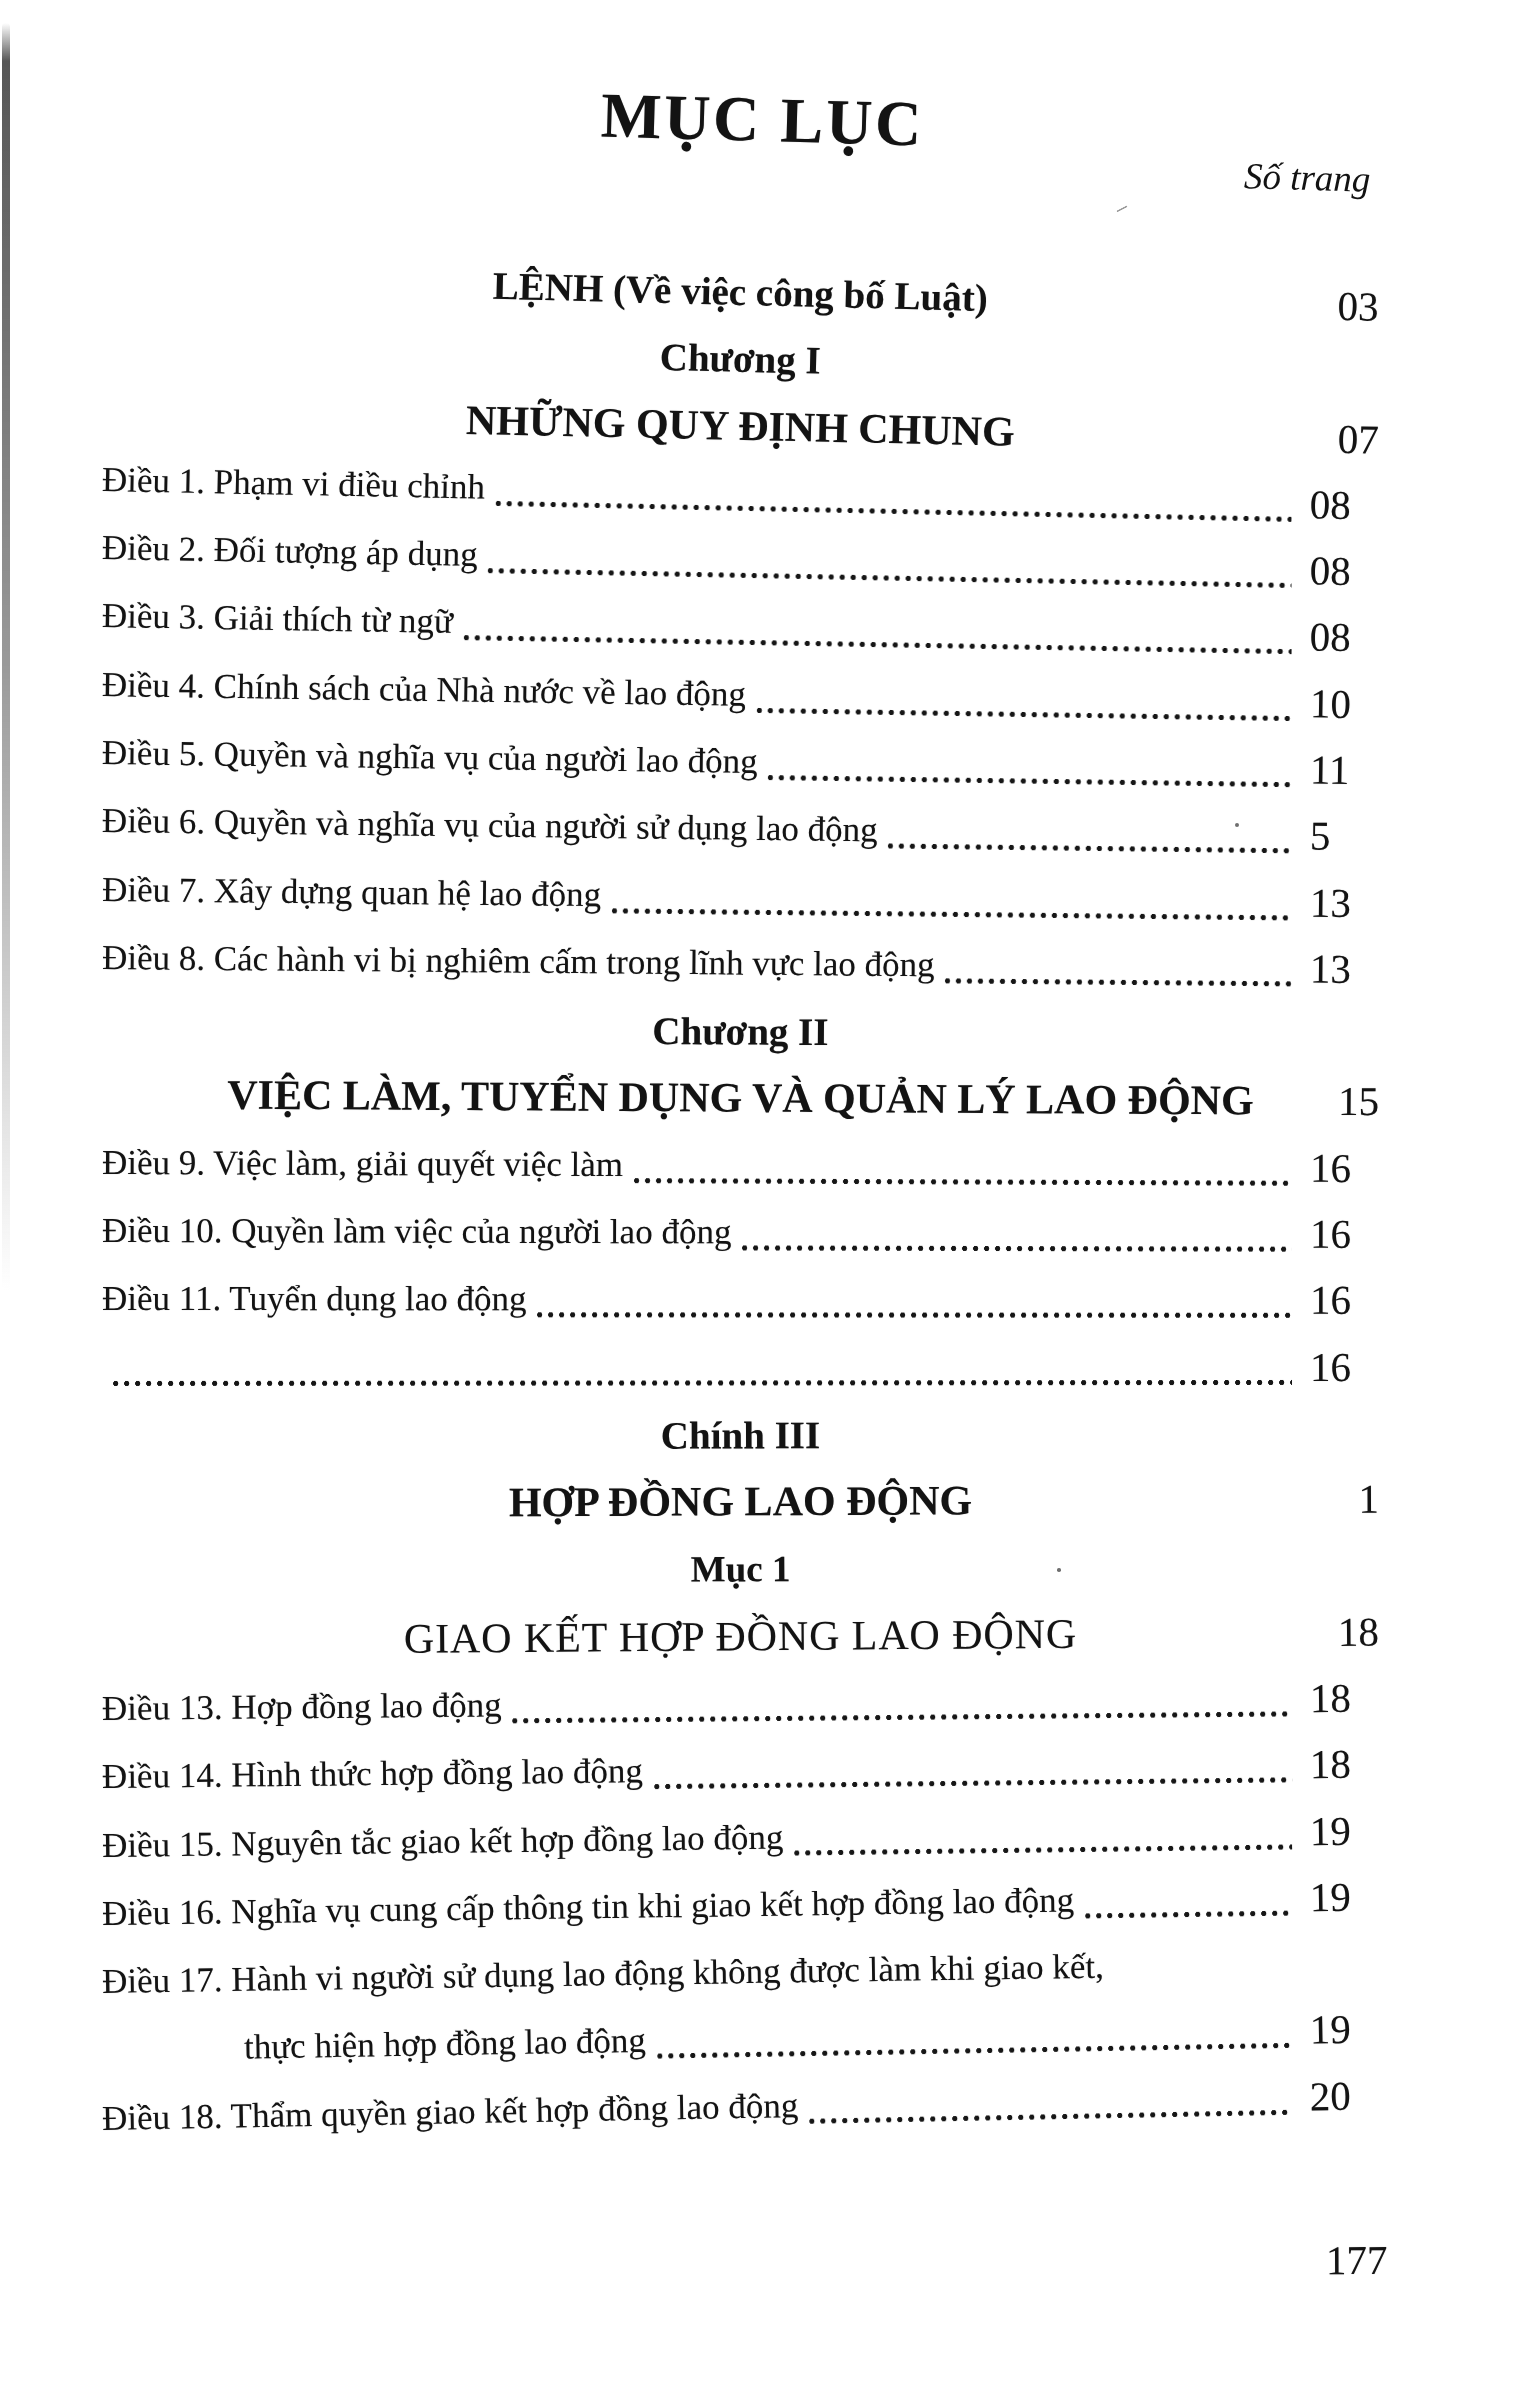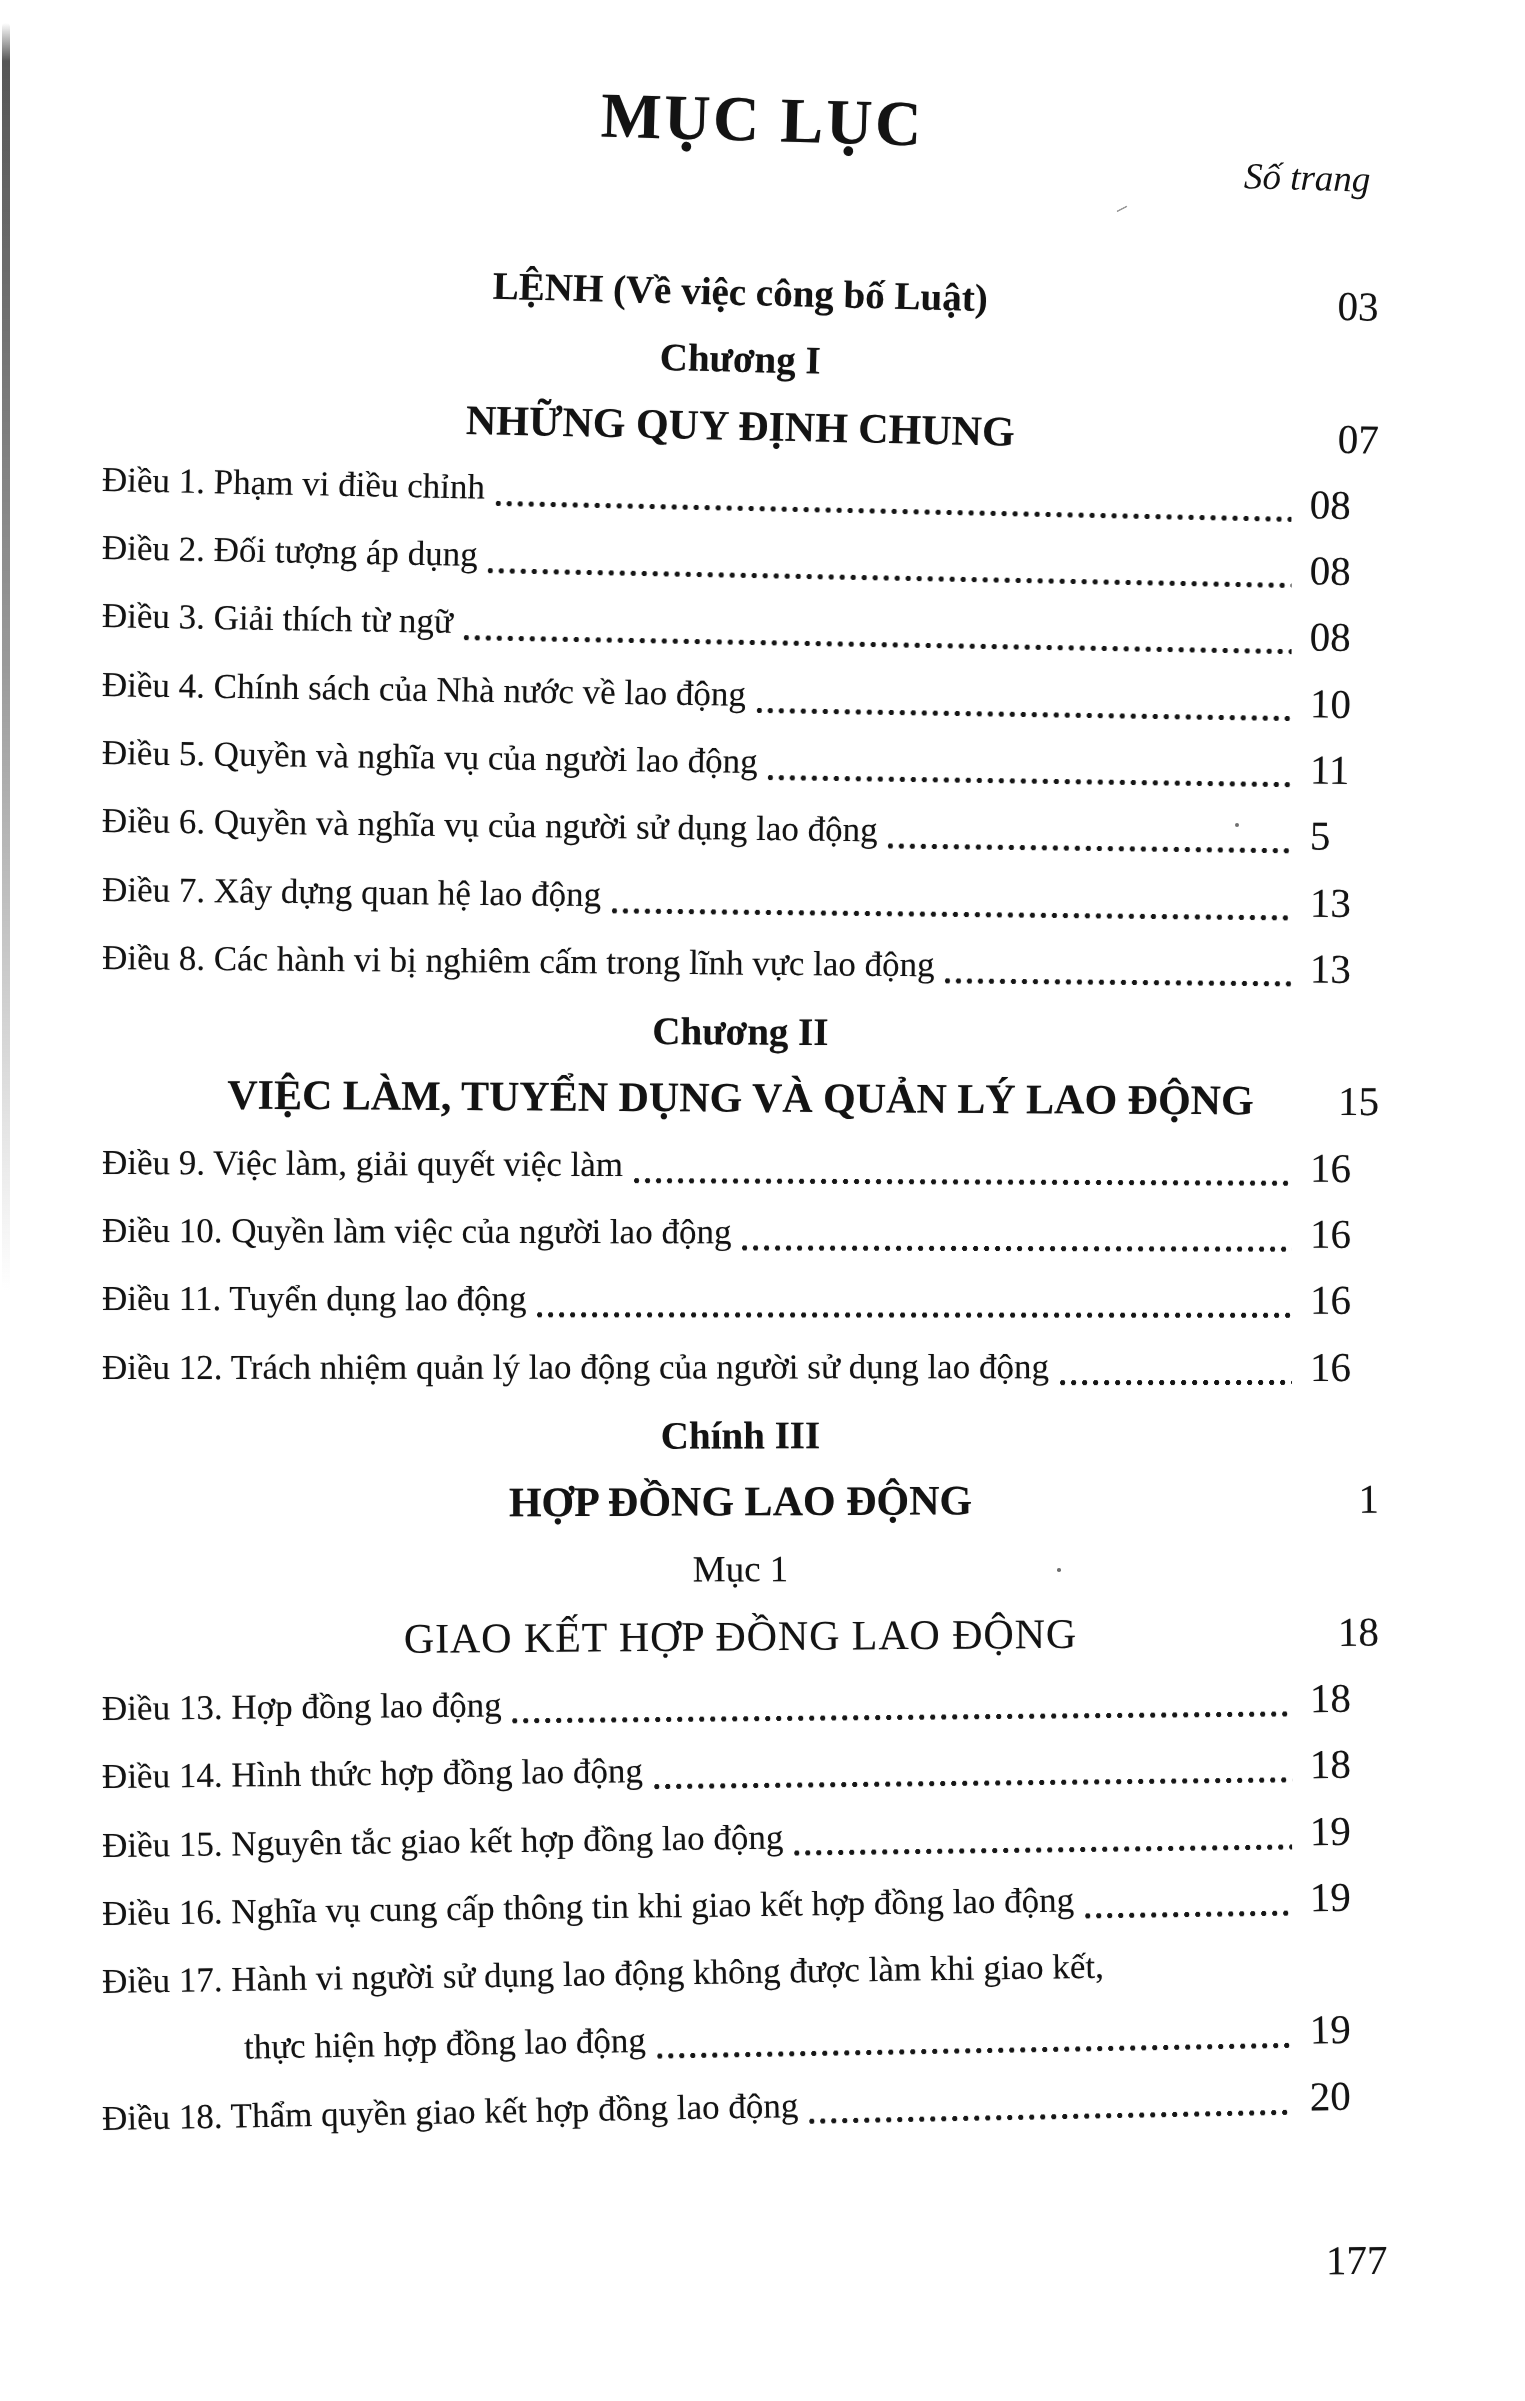--- a/index.html
+++ b/index.html
@@ -81,21 +81,21 @@
   }
   .row .label { white-space: nowrap; }
   .row.entry, .row.entry-start, .row.entry-continuation { font-size: 35px; }
   .row.entry-continuation .label { margin-left: 142px; }
   .row.heading, .row.chapter, .row.chapter-title,
   .row.section, .row.section-title {
     justify-content: center;
   }
   .row.heading .label, .row.chapter .label { font-size: 39px; font-weight: bold; }
   .row.chapter-title .label { font-size: 42px; font-weight: bold; }
-  .row.section .label { font-size: 37px; font-weight: normal; text-align: center; }
+  .row.section .label { font-size: 37px; font-weight: bold; text-align: center; }
   .row.section-title .label { font-size: 42px; font-weight: normal; letter-spacing: 0.9px; }
   .leader {
     flex: 1 1 auto;
     height: 10.6px;
     align-self: flex-end;
     margin: 0 5.3px 13.3px 10.6px;
     background-image: radial-gradient(circle at 2.7px 5.3px, #161616 2.3px, rgba(0,0,0,0) 2.9px);
     background-size: 11px 10.6px;
     background-repeat: repeat-x;
     background-position: left center;
@@ -221,21 +221,20 @@
         <span class="label">Điều 10. Quyền làm việc của người lao động</span>
         <span class="leader"></span>
         <span class="pagenum">16</span>
       </div>
       <div class="row entry" style="top: 1024px; transform: rotate(0.04deg); align-items: center;">
         <span class="label">Điều 11. Tuyển dụng lao động</span>
         <span class="leader"></span>
         <span class="pagenum">16</span>
       </div>
       <div class="row entry" style="top: 1093px; transform: rotate(-0.05deg);">
-        <span class="label">Điều 12. Trách nhiệm quản lý lao động của người sử dụng lao động</span>
         <span class="leader"></span>
         <span class="pagenum">16</span>
       </div>
       <div class="row chapter" style="top: 1161px; transform: rotate(-0.14deg);">
         <span class="label">Chính III</span>
       </div>
       <div class="row chapter-title" style="top: 1229px; transform: rotate(-0.24deg);">
         <span class="label">HỢP ĐỒNG LAO ĐỘNG</span>
         <span class="pagenum">1</span>
       </div>

